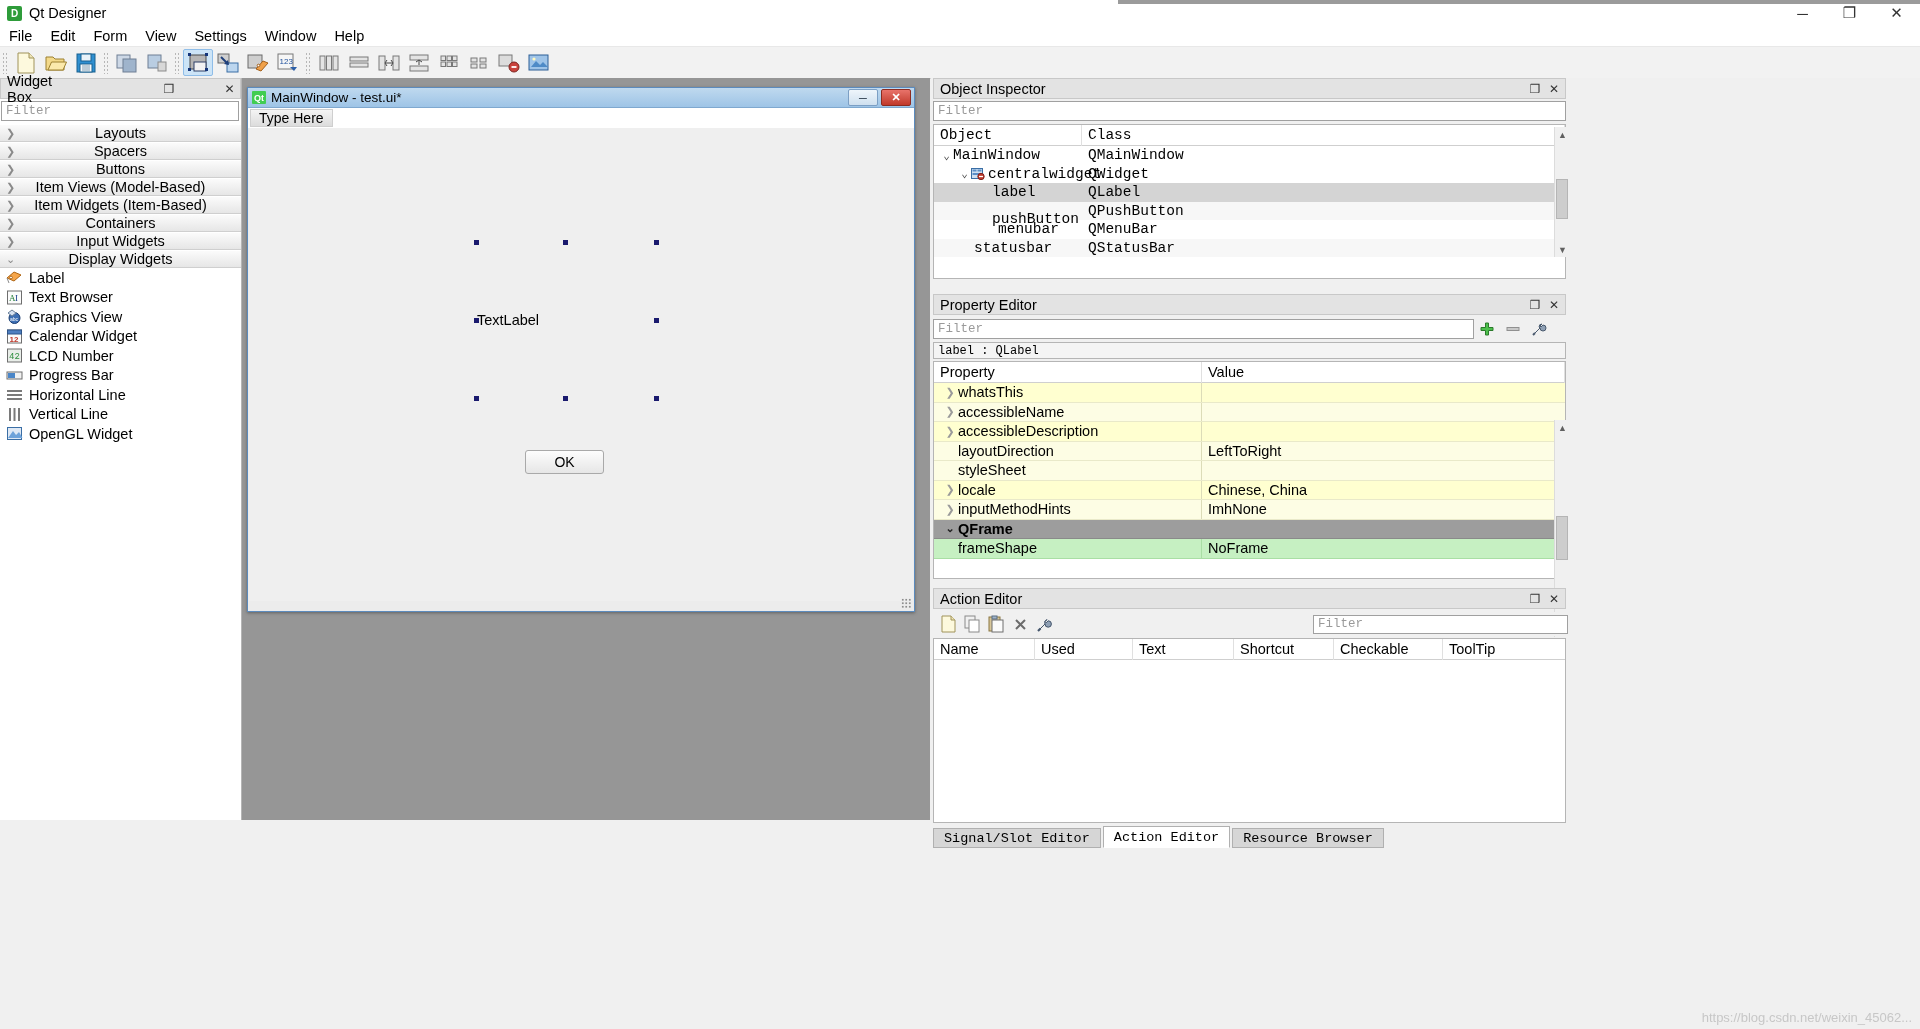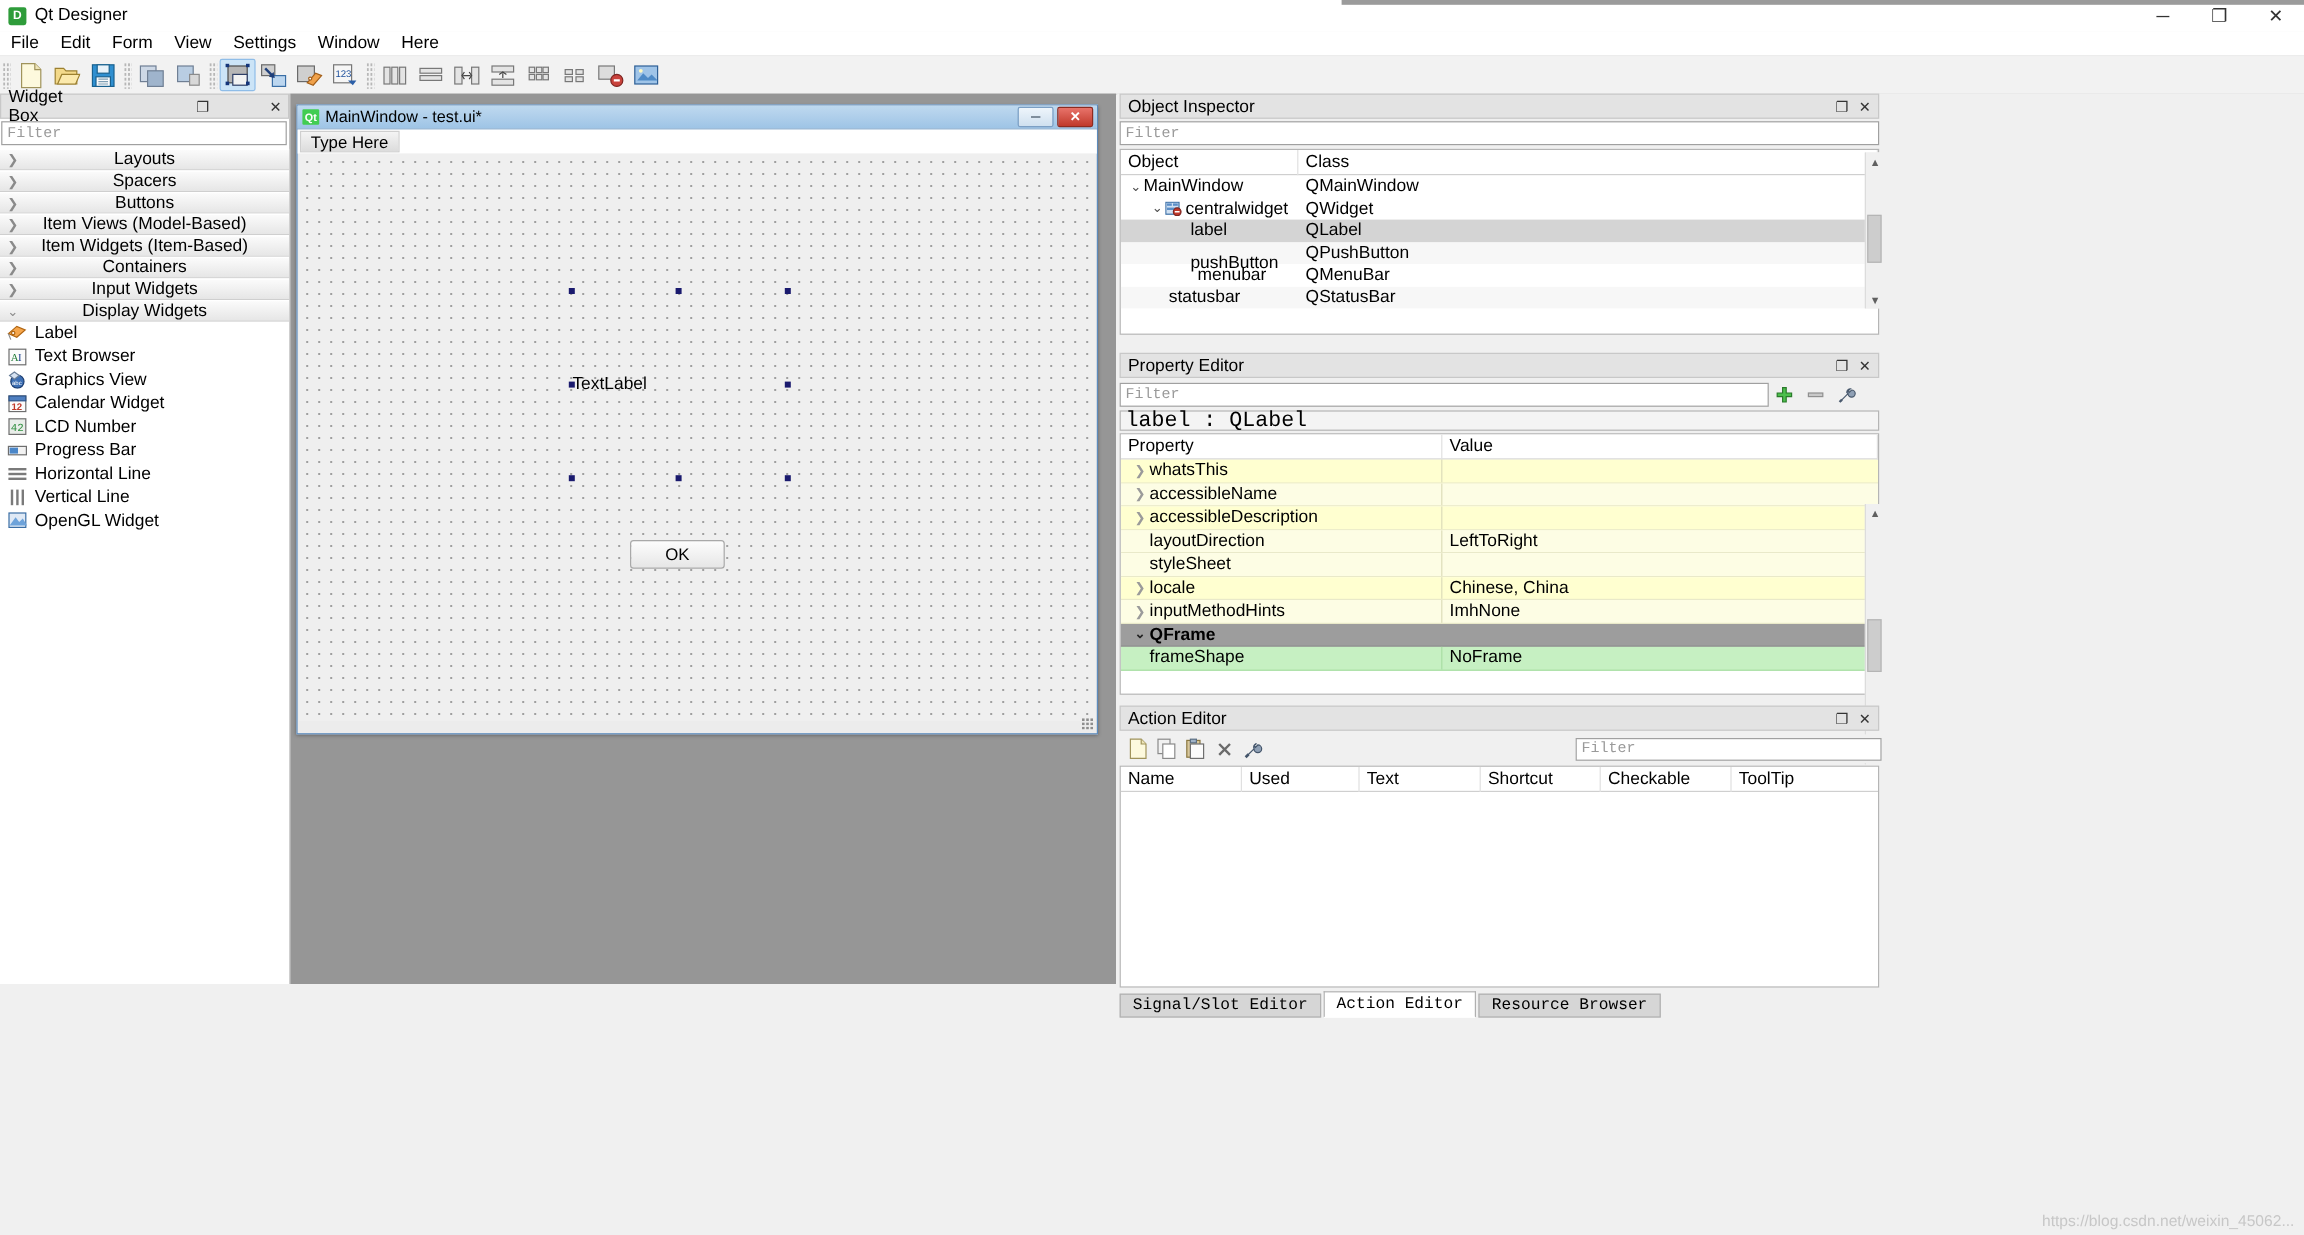--- a/index.html
+++ b/index.html
@@ -197,21 +197,21 @@
     </div>
   </div>
 
   <div class="menubar">
     <div class="menu-item">File</div>
     <div class="menu-item">Edit</div>
     <div class="menu-item">Form</div>
     <div class="menu-item">View</div>
     <div class="menu-item">Settings</div>
     <div class="menu-item">Window</div>
-    <div class="menu-item">Here</div>
+    <div class="menu-item">Help</div>
   </div>
 
   <div class="toolbar">
     <div class="tgrip"></div>
 
     <div class="tbtn">
       <svg class="ico" width="20" height="22" viewBox="0 0 20 22">
         <path d="M2 1 h11 l5 5 v15 h-16 z" fill="#fdf9dd" stroke="#a0935b"></path>
         <path d="M13 1 v5 h5" fill="#eee5b8" stroke="#a0935b"></path>
       </svg>
@@ -516,21 +516,21 @@
 
     <div class="panel" style="top:0;">
       <div class="dock-title" style="width:633px;">
         <span>Object Inspector</span>
         <span class="spacer"></span>
         <span class="dock-btn">❐</span>
         <span class="dock-btn">✕</span>
       </div>
       <div class="filter-box" style="width:633px;margin-top:2px;">Filter</div>
 
-      <div style="position:relative;width:633px;height:155px;background:#fff;border:1px solid #b5b5b5;box-sizing:border-box;margin-top:3px;overflow:hidden;">
+      <div style="position:relative;width:633px;height:155px;background:#fff;border:1px solid #b5b5b5;box-sizing:border-box;margin-top:3px;overflow:hidden;font-family:Liberation Mono, monospace;">
         <div class="tree-head">
           <div class="col" style="width:148px;">Object</div>
           <div class="col" style="flex:1;">Class</div>
         </div>
         <div class="tree-row">
           <div style="display:flex;align-items:center;width:148px;padding-left:6px;box-sizing:border-box;">
             <span class="tw-arrow">⌄</span>
             <span>MainWindow</span>
           </div>
           <div style="flex:1;padding-left:6px;">QMainWindow</div>
@@ -608,21 +608,21 @@
         <div style="width:26px;display:flex;justify-content:center;">
           <svg width="16" height="16" viewBox="0 0 16 16">
             <path d="M3 13 l6-6 M9 7 a3 3 0 1 0 3-3 l-2 2 -1 -1 2 -2 a3 3 0 0 0 -3 3 z" fill="#8fa0b5" stroke="#4a5a6e"></path>
             <path d="M2 14 l2-2" stroke="#4a5a6e" stroke-width="2"></path>
           </svg>
         </div>
       </div>
 
       <div style="width:633px;height:17px;border:1px solid #b5b5b5;box-sizing:border-box;background:#f4f4f4;
                   display:flex;align-items:center;padding-left:4px;margin-top:3px;
-                  font-family:'Liberation Mono', monospace;font-size:18px;">label : QLabel</div>
+                  font-family:'Liberation Mono', monospace;font-size:12px;">label : QLabel</div>
 
       <div style="position:relative;width:633px;height:218px;background:#fff;border:1px solid #b5b5b5;box-sizing:border-box;overflow:hidden;margin-top:2px;">
         <div class="tree-head">
           <div class="col" style="width:268px;">Property</div>
           <div class="col" style="flex:1;">Value</div>
         </div>
 
         <div class="prop-row y0">
           <div class="pname">
               <span class="exp">❯</span>

